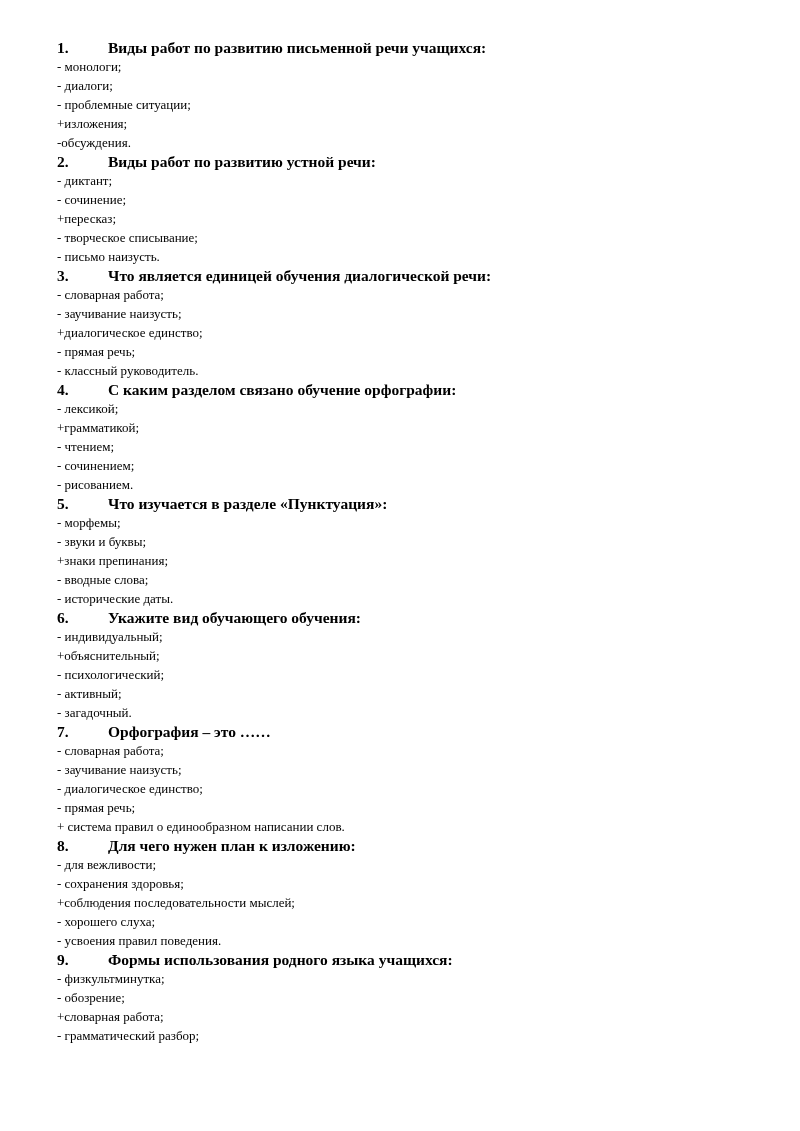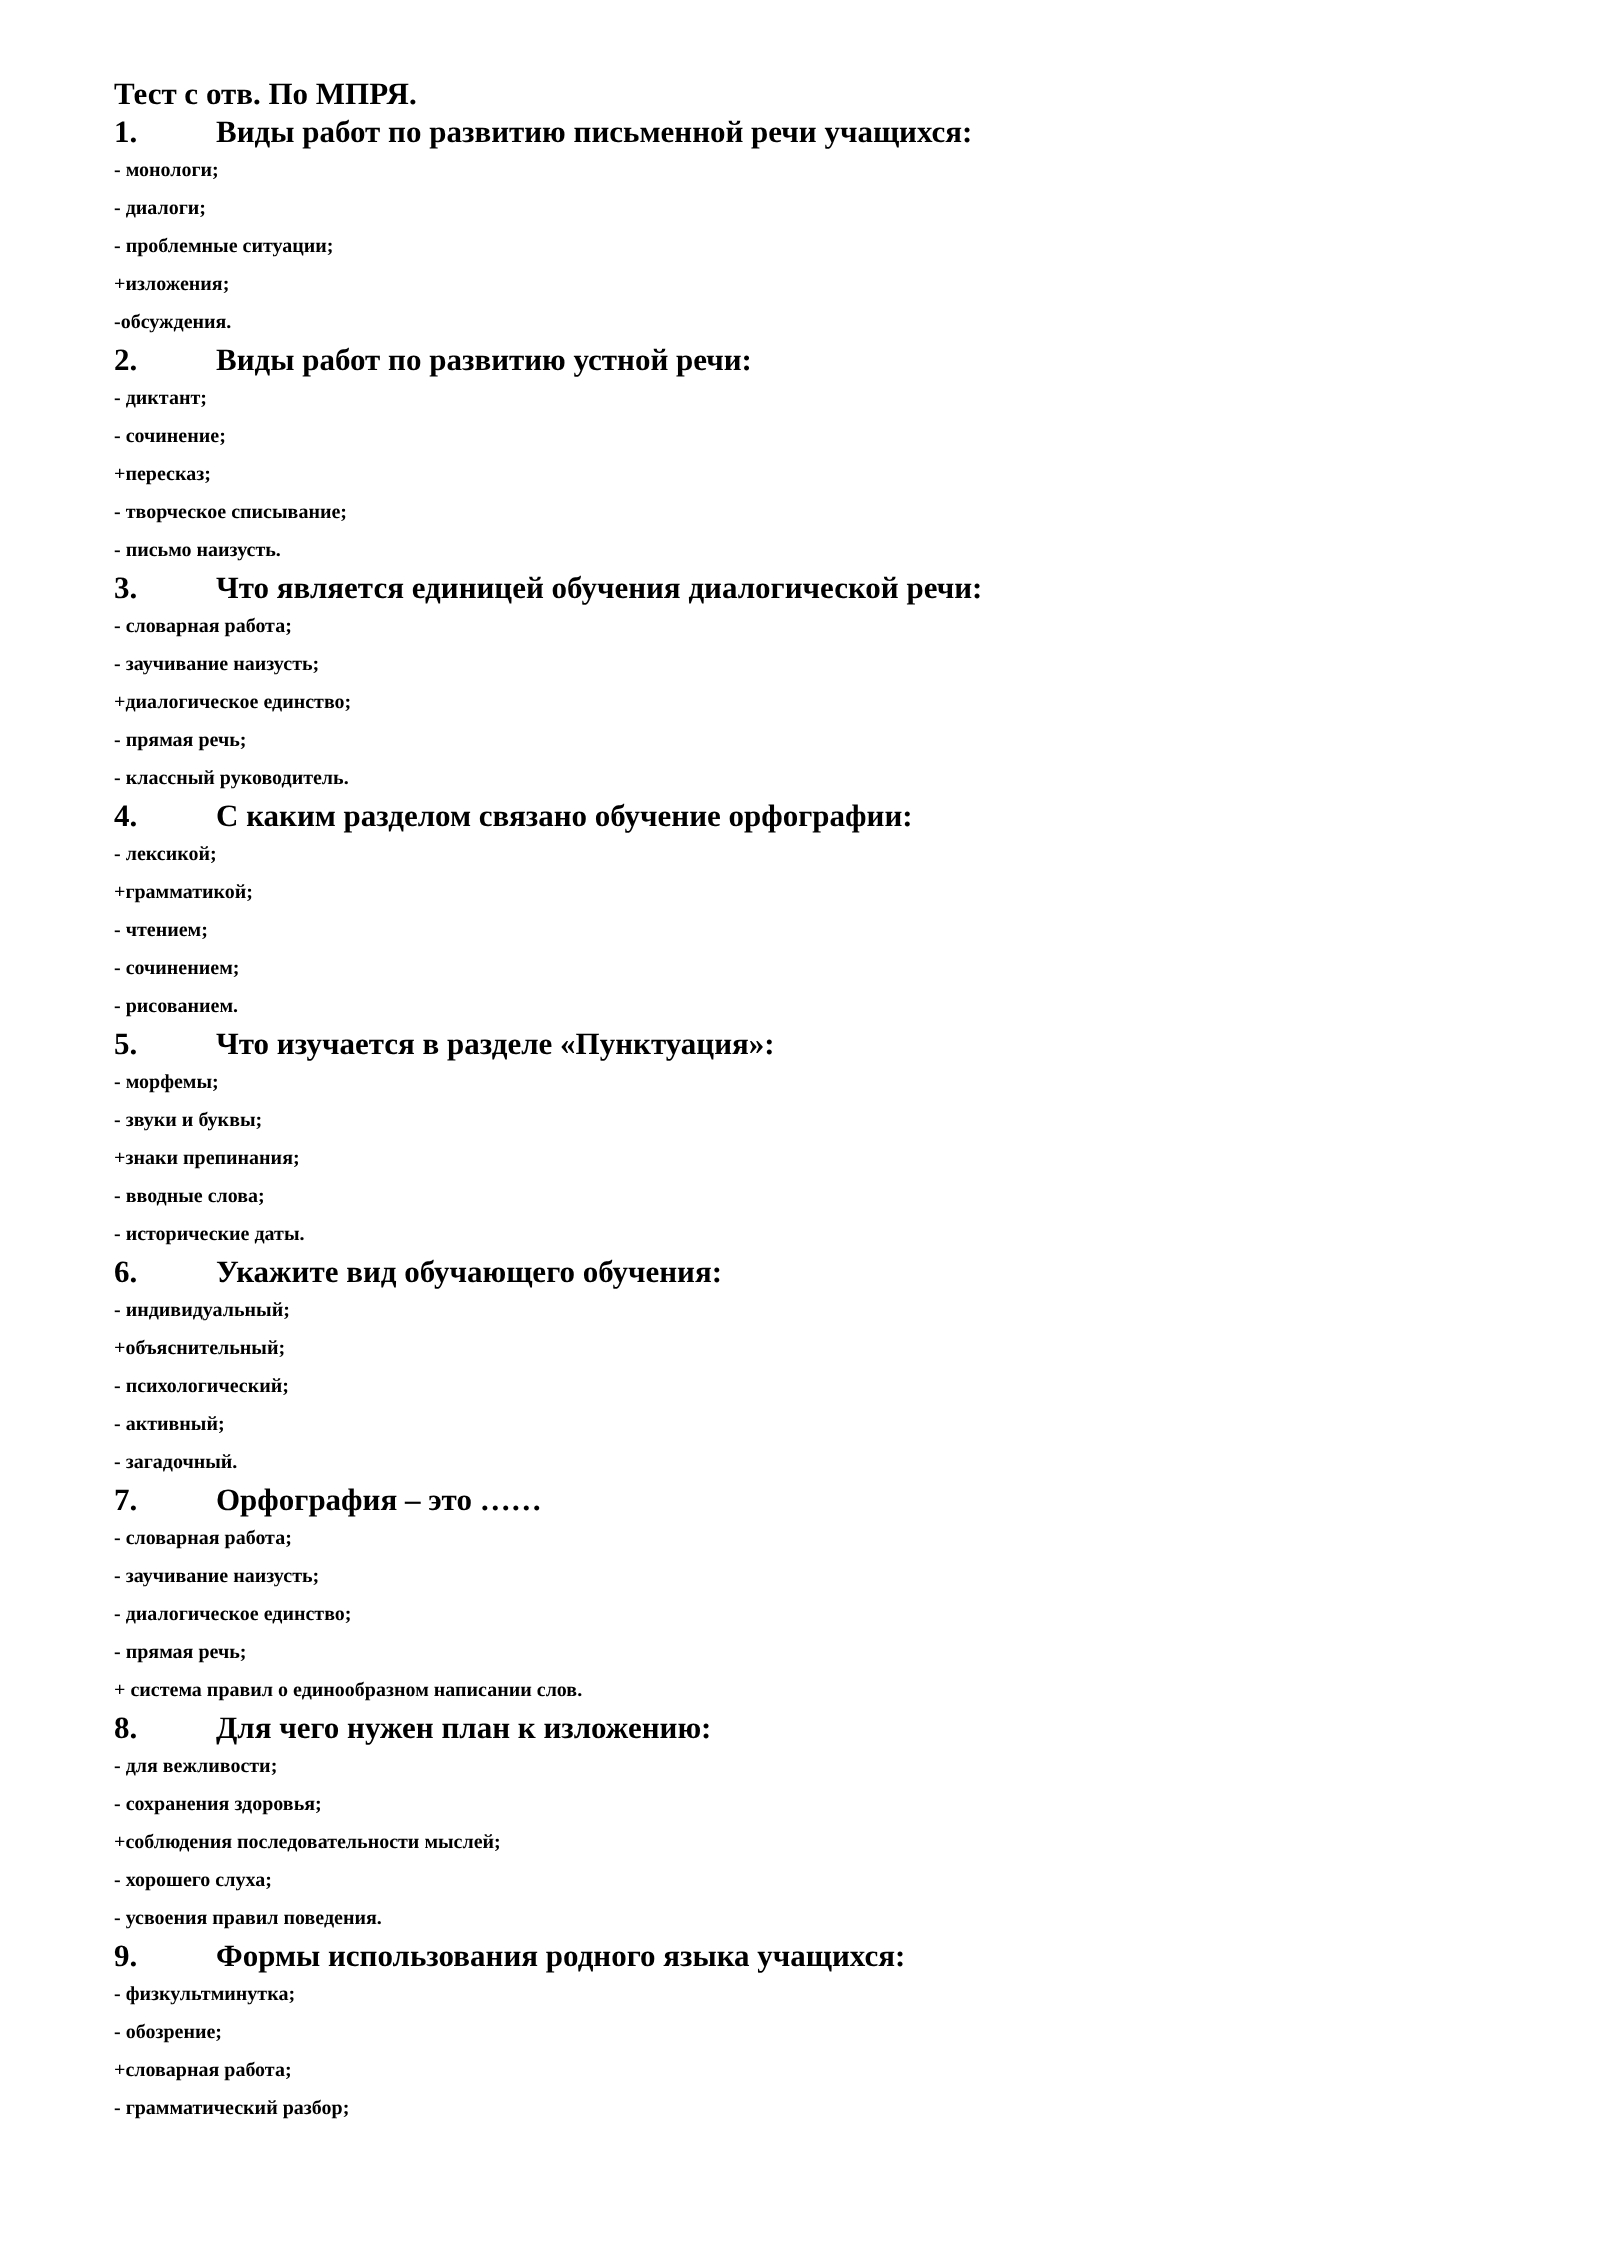--- a/index.html
+++ b/index.html
@@ -29,30 +29,29 @@
   .q-num {
     display: inline-block;
     width: 51px;
     flex: 0 0 51px;
   }
   .q-text {
     display: inline-block;
     text-align: center;
   }
   .option-line {
-    font-size: 10px;
-    font-weight: bold;
+    font-size: 13px;
+    font-weight: normal;
     line-height: 19px;
   }
 </style>
 </head>
 <body>
 
 <div class="page">
-  <div class="doc-title">Тест с отв. По МПРЯ.</div>
   <div id="questions">
       <div class="question-heading">
         <span class="q-num">1.</span>
         <span class="q-text">Виды работ по развитию письменной речи учащихся:</span>
       </div>
       <div class="option-line">- монологи;</div>
       <div class="option-line">- диалоги;</div>
       <div class="option-line">- проблемные ситуации;</div>
       <div class="option-line">+изложения;</div>
       <div class="option-line">-обсуждения.</div>

